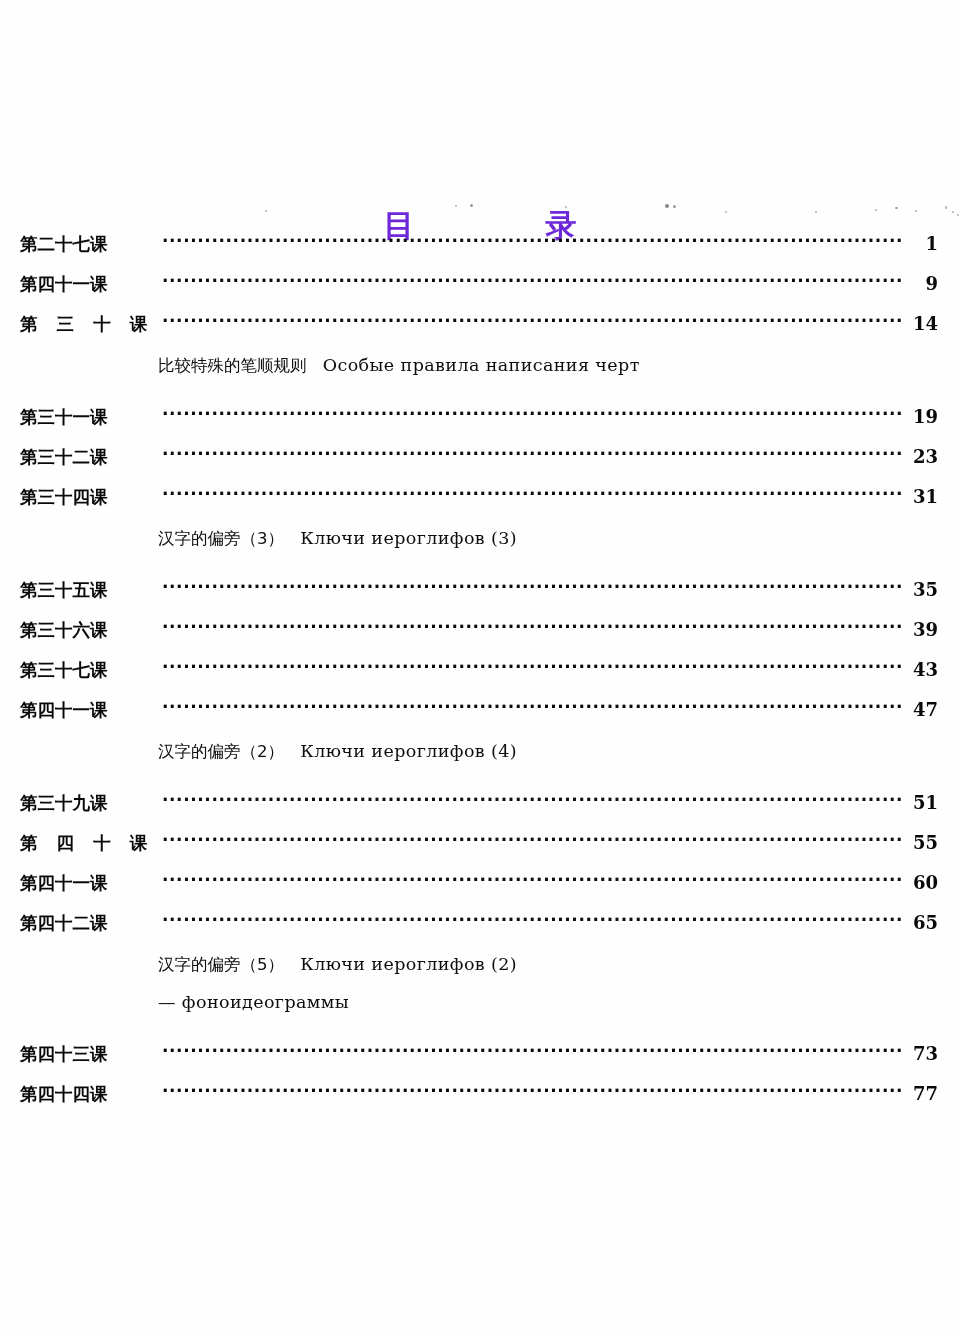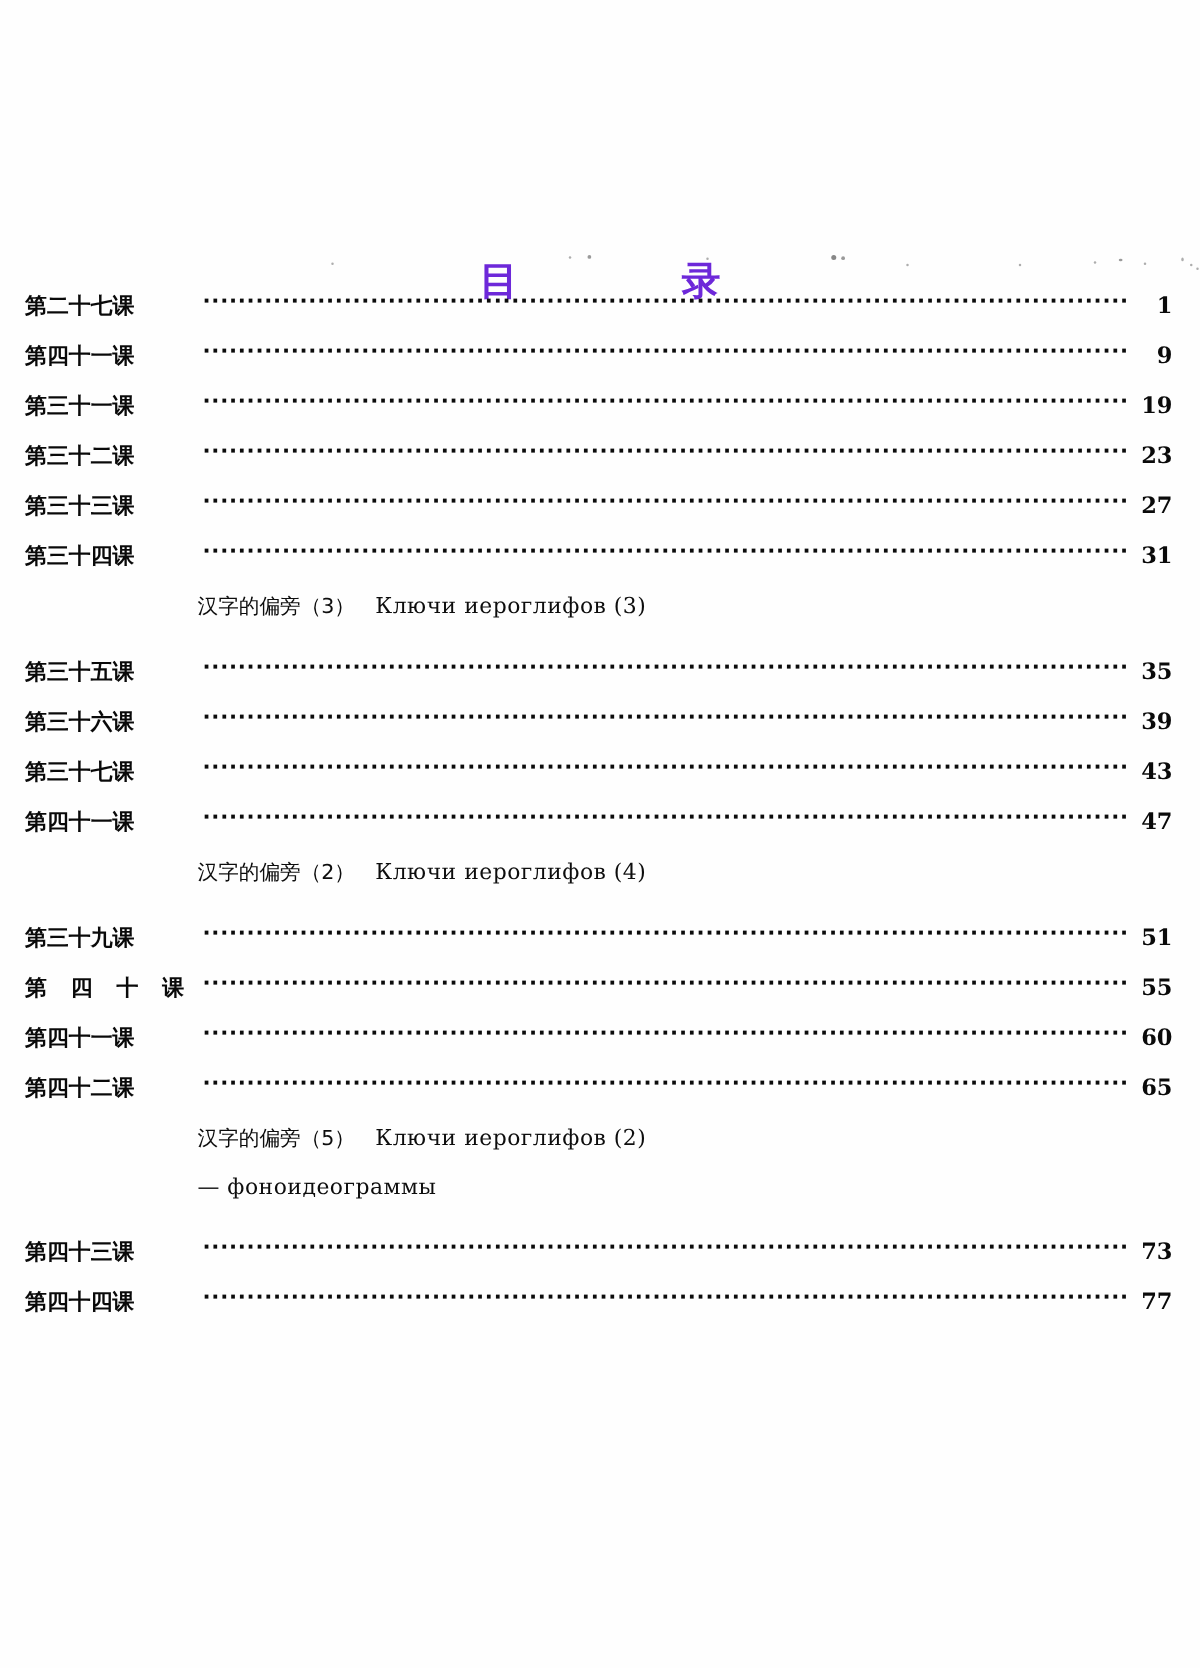--- a/index.html
+++ b/index.html
@@ -189,37 +189,41 @@
       </div>
       <div class="toc-entry">
         <div class="entry-row">
           <span class="lesson-label">第四十一课</span>
           <span class="dot-leader"></span>
           <span class="page-num">9</span>
         </div>
       </div>
       <div class="toc-entry">
         <div class="entry-row">
+          <span class="lesson-label spaced">第 三 十 课</span>
+          <span class="dot-leader"></span>
+          <span class="page-num">14</span>
+        </div>
+        <div class="sub-block">
+          <div class="sub-line"><span class="cn">比较特殊的笔顺规则</span>&nbsp;&nbsp;&nbsp;<span class="ru">Особые правила написания черт</span></div>
+        </div>
+        <div class="row-gap-lg"></div>
+      </div>
+      <div class="toc-entry">
+        <div class="entry-row">
           <span class="lesson-label">第三十一课</span>
           <span class="dot-leader"></span>
           <span class="page-num">19</span>
         </div>
       </div>
       <div class="toc-entry">
         <div class="entry-row">
           <span class="lesson-label">第三十二课</span>
           <span class="dot-leader"></span>
           <span class="page-num">23</span>
-        </div>
-      </div>
-      <div class="toc-entry">
-        <div class="entry-row">
-          <span class="lesson-label">第三十三课</span>
-          <span class="dot-leader"></span>
-          <span class="page-num">27</span>
         </div>
       </div>
       <div class="toc-entry">
         <div class="entry-row">
           <span class="lesson-label">第三十四课</span>
           <span class="dot-leader"></span>
           <span class="page-num">31</span>
         </div>
         <div class="sub-block">
           <div class="sub-line"><span class="cn">汉字的偏旁（3）</span>&nbsp;&nbsp;&nbsp;<span class="ru">Ключи иероглифов (3)</span></div>

